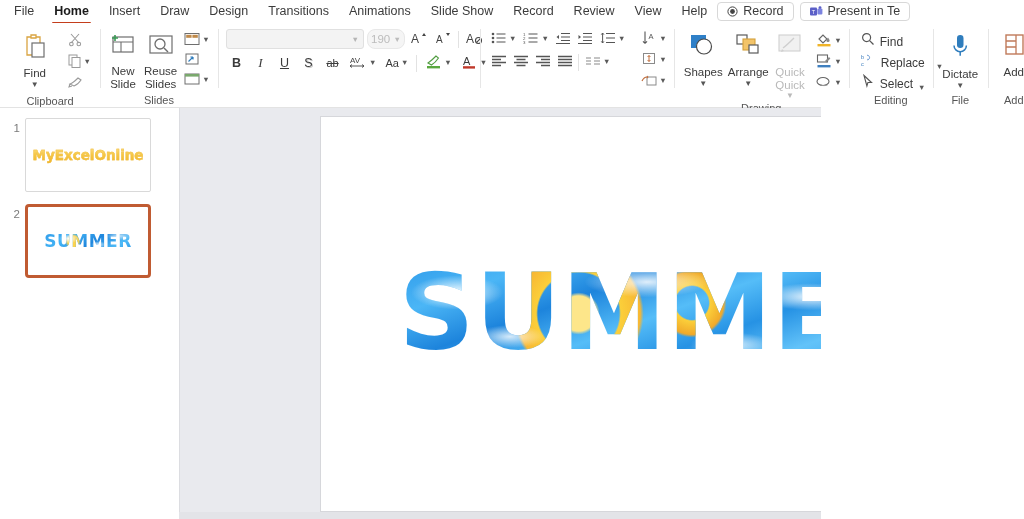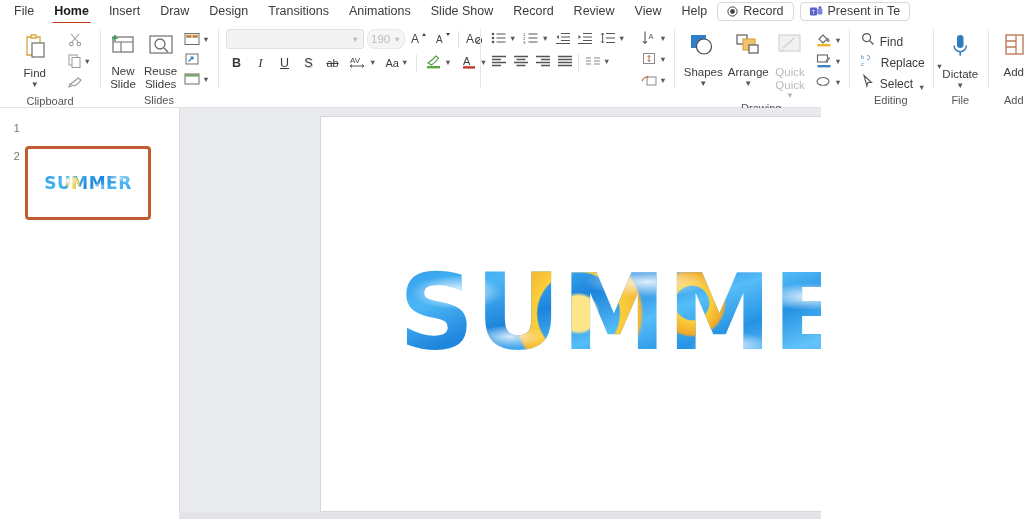--- a/index.html
+++ b/index.html
@@ -633,20 +633,23 @@
       </div>
       <div class="rlabel">Add</div>
     </div>
   </div>
 
   <div class="workspace">
 
     <div class="thumbs">
       <div class="thumb-row">
         <div class="thumb-num">1</div>
+        <div class="thumb">
+          <span class="t1text">MyExcelOnline</span>
+        </div>
       </div>
       <div class="thumb-row">
         <div class="thumb-num">2</div>
         <div class="thumb sel">
           <span class="t2text">SUMMER</span>
         </div>
       </div>
     </div>
 
     <div class="canvas">

